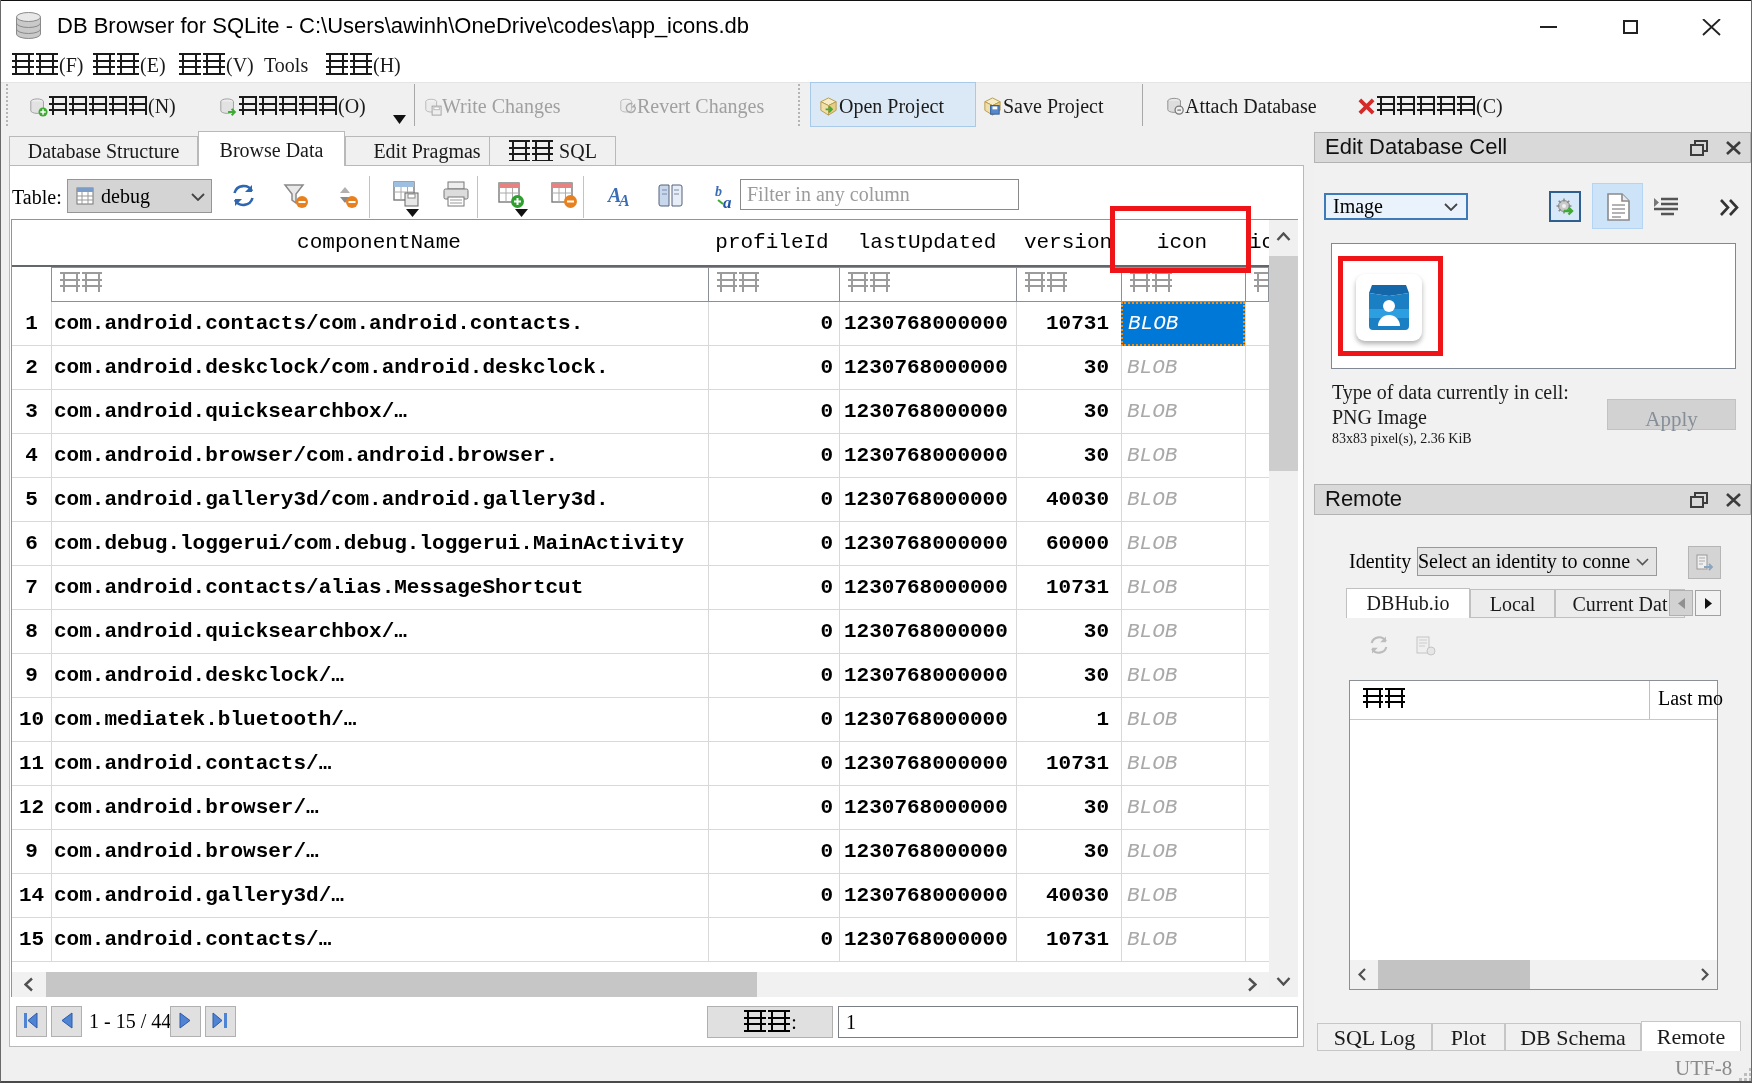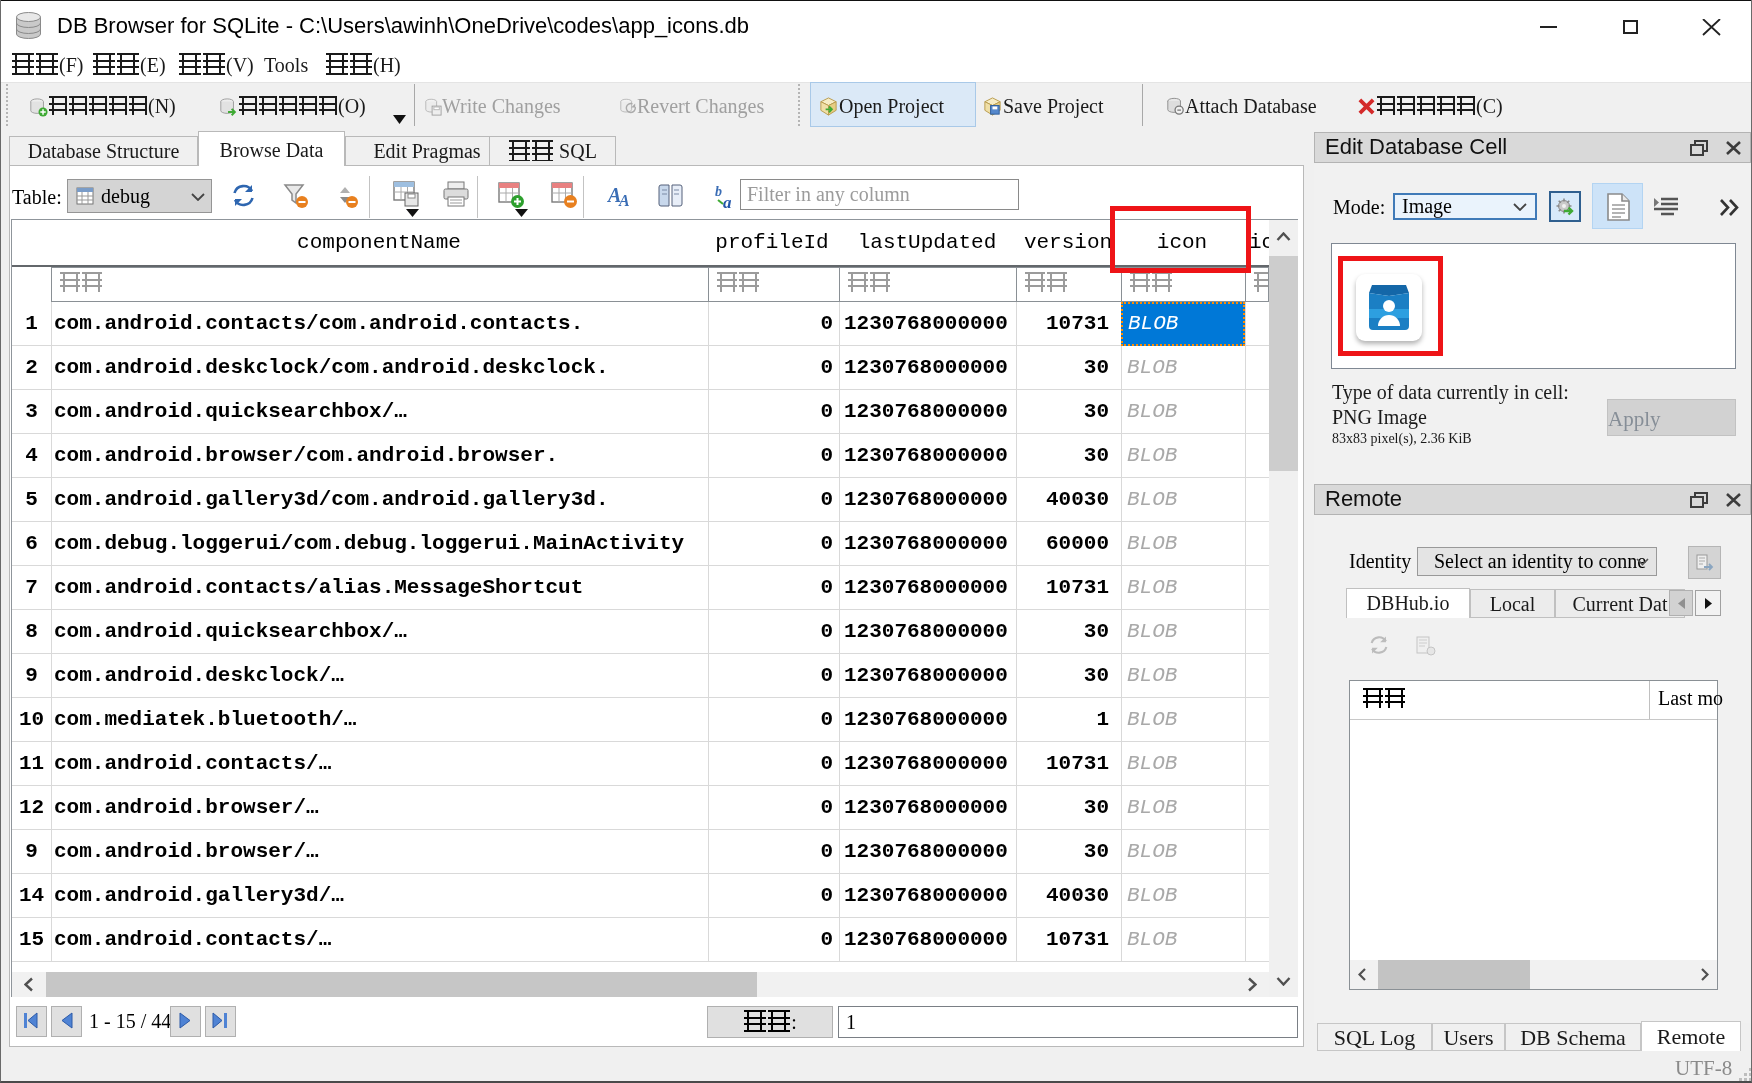--- a/index.html
+++ b/index.html
@@ -400,21 +400,21 @@
   <svg class="abs" style="left:375px;top:7px" width="19" height="17" viewBox="0 0 19 17">
       <rect x="5" y="1" width="12" height="10" fill="none" stroke="#3c3c3c" stroke-width="2"></rect>
       <rect x="1" y="5" width="12" height="10" fill="#d9d9d9" stroke="#3c3c3c" stroke-width="2"></rect>
     </svg>
   <svg class="abs" style="left:410px;top:7px" width="17" height="16" viewBox="0 0 17 16">
       <path d="M2 2 L15 14 M15 2 L2 14" stroke="#3c3c3c" stroke-width="2.6"></path>
     </svg>
 </div>
 <div class="panelbg abs" style="left:1313px;top:163px;width:437px;height:321px;background:#f1f1f1"></div>
 <span class="abs" style="left:1332px;top:196px;font-size:20px">Mode:</span>
-<div class="abs" style="left:1392px;top:193px;width:144px;height:27px;background:#eaf3fc;border:2px solid #3f7ab8;line-height:23px;font-size:20px;padding-left:7px">Image
+<div class="abs" style="left:1323px;top:193px;width:144px;height:27px;background:#eaf3fc;border:2px solid #3f7ab8;line-height:23px;font-size:20px;padding-left:7px">Image
   <svg class="abs" style="left:118px;top:8px" width="14" height="8" viewBox="0 0 14 8">
       <path d="M1 1 l6 6 l6-6" fill="none" stroke="#444" stroke-width="1.8"></path>
     </svg>
 </div>
 <div class="abs" style="left:1548px;top:191px;width:32px;height:31px;background:#d7e9f9;border:2px solid #2f5f8f">
   <svg class="abs" style="left:4px;top:4px" width="20" height="20" viewBox="0 0 20 20">
       <circle cx="9" cy="9" r="5.5" fill="#c9c9c9" stroke="#8a8a8a"></circle>
       <circle cx="9" cy="9" r="2" fill="#f1f1f1"></circle>
       <path d="M9 1.5 v3 M9 13.5 v3 M1.5 9 h3 M13.5 9 h3 M3.7 3.7 l2.1 2.1 M12.2 12.2 l2.1 2.1 M14.3 3.7 l-2.1 2.1 M5.8 12.2 l-2.1 2.1" stroke="#8a8a8a" stroke-width="1.6"></path>
       <path d="M9 14 h8 m-3.5 -3.5 l3.5 3.5 l-3.5 3.5" stroke="#3faa34" stroke-width="2.4" fill="none"></path>
@@ -439,35 +439,35 @@
   <svg class="abs" style="left:13px;top:11px" width="40" height="45" viewBox="0 0 40 45">
       <path d="M3 0 L37 0 L40 8 L20 11 L0 8z" fill="#1467a8"></path>
       <path d="M0 8 L20 11 L40 8 V41 a4 4 0 0 1 -4 4 H4 a4 4 0 0 1 -4 -4z" fill="#1b7fc4"></path>
       <path d="M0 24 h40 v9 h-40z" fill="#2d9fe0"></path>
       <circle cx="20" cy="21" r="6" fill="#fff"></circle>
       <path d="M9 41 a11 11 0 0 1 22 0z" fill="#fff"></path>
     </svg>
 </div>
 <span class="abs" style="left:1331px;top:381px;font-size:20px;color:#1a1a1a">Type of data currently in cell:</span>
 <span class="abs" style="left:1331px;top:406px;font-size:20px;color:#1a1a1a">PNG Image</span>
-<div class="abs" style="left:1606px;top:399px;width:129px;height:37px;background:#d2d2d2;border:1px solid #c2c2c2;text-align:left;line-height:39px;font-size:21px;color:#868e97">Apply</div>
+<div class="abs" style="left:1606px;top:399px;width:129px;height:31px;background:#d2d2d2;border:1px solid #c2c2c2;text-align:center;line-height:39px;font-size:21px;color:#868e97">Apply</div>
 <span class="abs" style="left:1331px;top:431px;font-size:14px;color:#1a1a1a">83x83 pixel(s), 2.36 KiB</span>
 
 <div class="dockttl" style="top:484px">Remote
   <svg class="abs" style="left:375px;top:7px" width="19" height="17" viewBox="0 0 19 17">
       <rect x="5" y="1" width="12" height="10" fill="none" stroke="#3c3c3c" stroke-width="2"></rect>
       <rect x="1" y="5" width="12" height="10" fill="#d9d9d9" stroke="#3c3c3c" stroke-width="2"></rect>
     </svg>
   <svg class="abs" style="left:410px;top:7px" width="17" height="16" viewBox="0 0 17 16">
       <path d="M2 2 L15 14 M15 2 L2 14" stroke="#3c3c3c" stroke-width="2.6"></path>
     </svg>
 </div>
 <div class="panelbg abs" style="left:1313px;top:515px;width:437px;height:508px;background:#f1f1f1"></div>
 <span class="abs" style="left:1348px;top:550px;font-size:20px">Identity</span>
-<div class="abs" style="left:1416px;top:547px;width:240px;height:29px;background:#e4e4e4;border:1px solid #999;line-height:26px;font-size:20px;padding-left:16px;white-space:nowrap;overflow:hidden">Select an identity to conne
+<div class="abs" style="left:1416px;top:547px;width:240px;height:29px;background:#e4e4e4;border:1px solid #999;line-height:26px;font-size:20px;padding-left:0;white-space:nowrap;overflow:hidden">Select an identity to conne
   <svg class="abs" style="left:218px;top:10px" width="13" height="8" viewBox="0 0 13 8">
       <path d="M1 1 l5.5 5.5 l5.5 -5.5" fill="none" stroke="#555" stroke-width="1.6"></path>
     </svg>
 </div>
 <div class="abs" style="left:1687px;top:546px;width:33px;height:33px;background:#d4d4d4;border:1px solid #b5b5b5">
   <svg class="abs" style="left:7px;top:7px" width="18" height="18" viewBox="0 0 18 18">
       <rect x="1" y="1" width="10" height="14" fill="#eee" stroke="#999"></rect>
       <path d="M3 4 h6 M3 7 h6 M3 10 h4" stroke="#aaa"></path>
       <path d="M8 13 h8 m-3 -3 l3 3 l-3 3" stroke="#8aa5c0" stroke-width="1.8" fill="none"></path>
     </svg>
@@ -502,21 +502,21 @@
         <path d="M7 1 L1.5 6.5 L7 12" fill="none" stroke="#505050" stroke-width="2.2"></path>
       </svg>
     <div class="abs" style="left:28px;top:0;width:152px;height:29px;background:#c3c3c3"></div>
     <svg class="abs" style="left:351px;top:8px" width="8" height="13" viewBox="0 0 8 13">
         <path d="M1 1 L6.5 6.5 L1 12" fill="none" stroke="#505050" stroke-width="2.2"></path>
       </svg>
   </div>
 </div>
 
 <div class="btab" style="left:1316px;width:115px">SQL Log</div>
-<div class="btab" style="left:1431px;width:73px">Users</div>
+<div class="btab" style="left:1431px;width:73px">Plot</div>
 <div class="btab" style="left:1504px;width:136px">DB Schema</div>
 <div class="btab" style="left:1640px;top:1021px;width:100px;height:30px;background:#fff;border-bottom:none;line-height:29px">Remote</div>
 <span class="abs" style="left:1674px;top:1056px;font-size:21px;color:#8a8a8a">UTF-8</span>
 <svg class="abs" style="left:1738px;top:1068px" width="14" height="14" viewBox="0 0 14 14">
     <g fill="#bdbdbd">
       <rect x="10" y="0" width="3" height="3"></rect>
       <rect x="10" y="5" width="3" height="3"></rect>
       <rect x="10" y="10" width="3" height="3"></rect>
       <rect x="5" y="5" width="3" height="3"></rect>
       <rect x="5" y="10" width="3" height="3"></rect>

